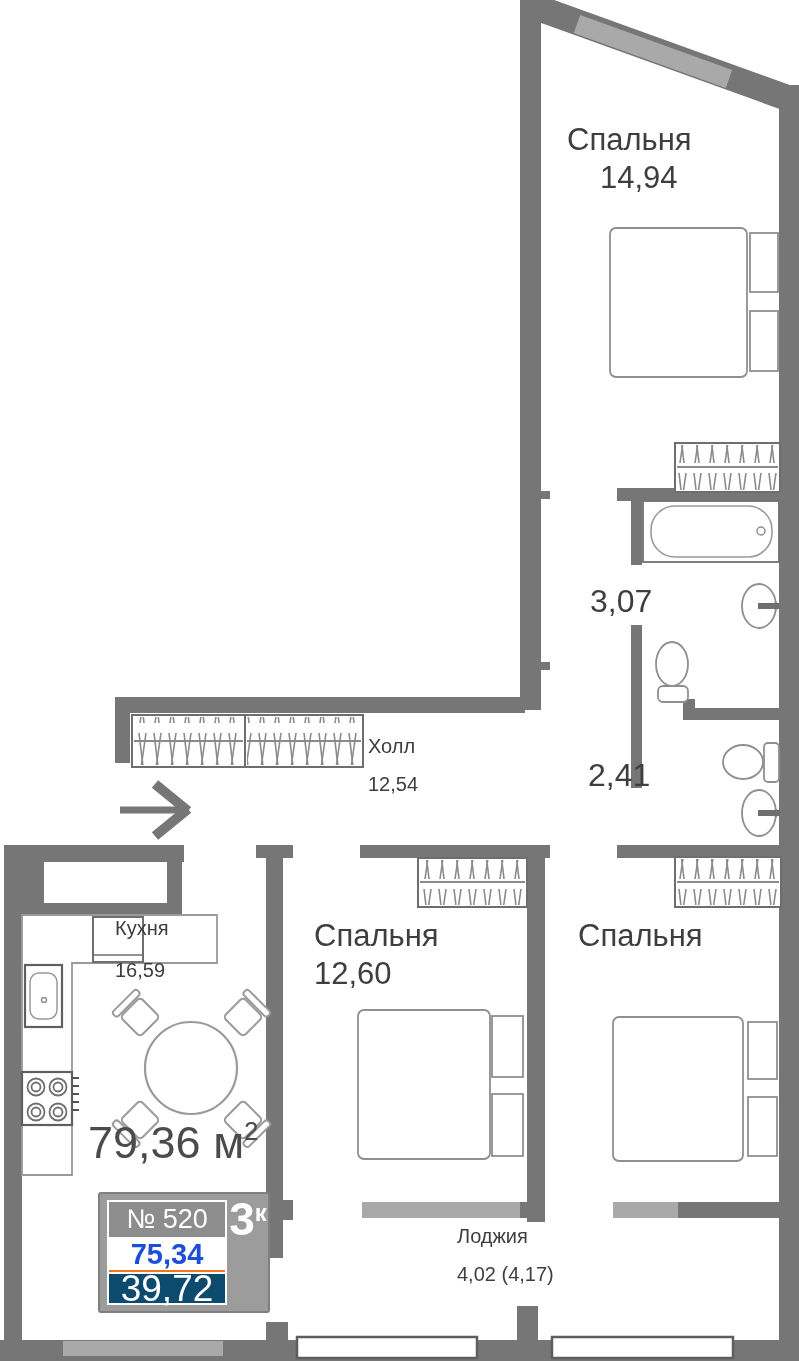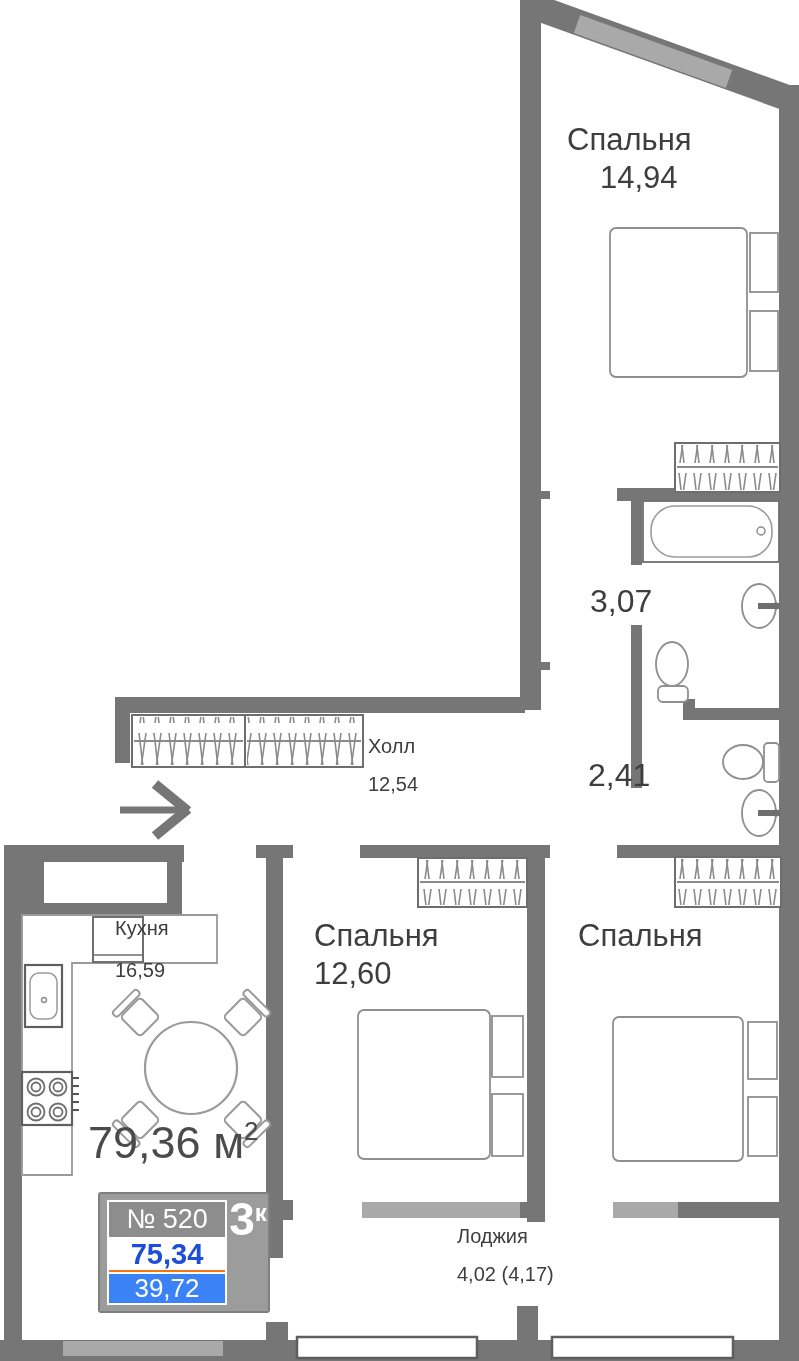--- a/index.html
+++ b/index.html
@@ -27,21 +27,21 @@
   }
   .info-num{
     height:36px;background:#8d8d8d;color:#ffffff;font-size:27px;
     display:flex;align-items:center;justify-content:center;
   }
   .info-v1{
     height:31px;color:#1d4ed8;font-size:29px;border-bottom:2px solid #f97316;
     display:flex;align-items:center;justify-content:center;font-weight:bold;
   }
   .info-v2{
-    height:29px;background:#3b82f6;color:#ffffff;font-size:26px;
+    height:29px;background:#0c4a6e;color:#ffffff;font-size:37px;
     display:flex;align-items:center;justify-content:center;
   }
   .info-rooms{
     position:absolute;left:127px;top:2px;width:42px;color:#ffffff;
     font-size:46px;font-weight:600;text-align:center;line-height:1;
   }
   .info-rooms sup{font-size:24px;vertical-align:14px;font-weight:600;}
 </style>
 </head>
 <body>

